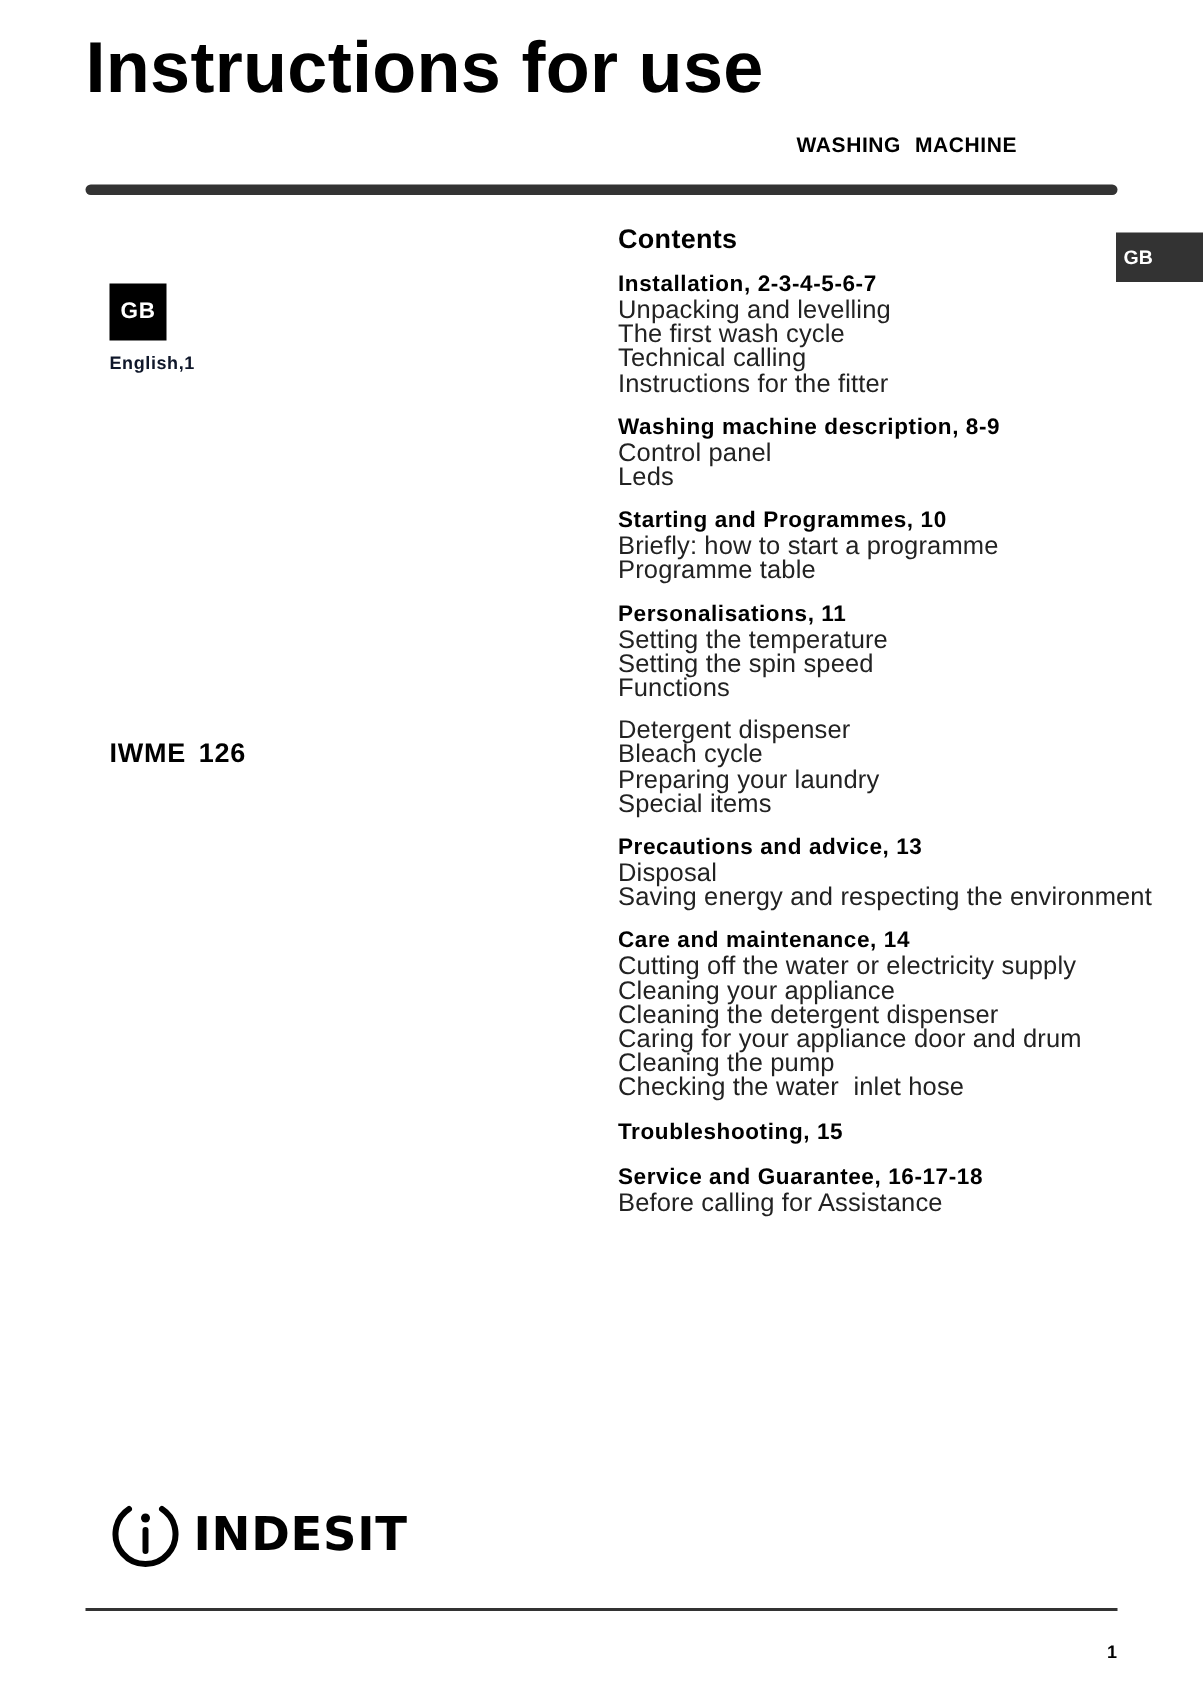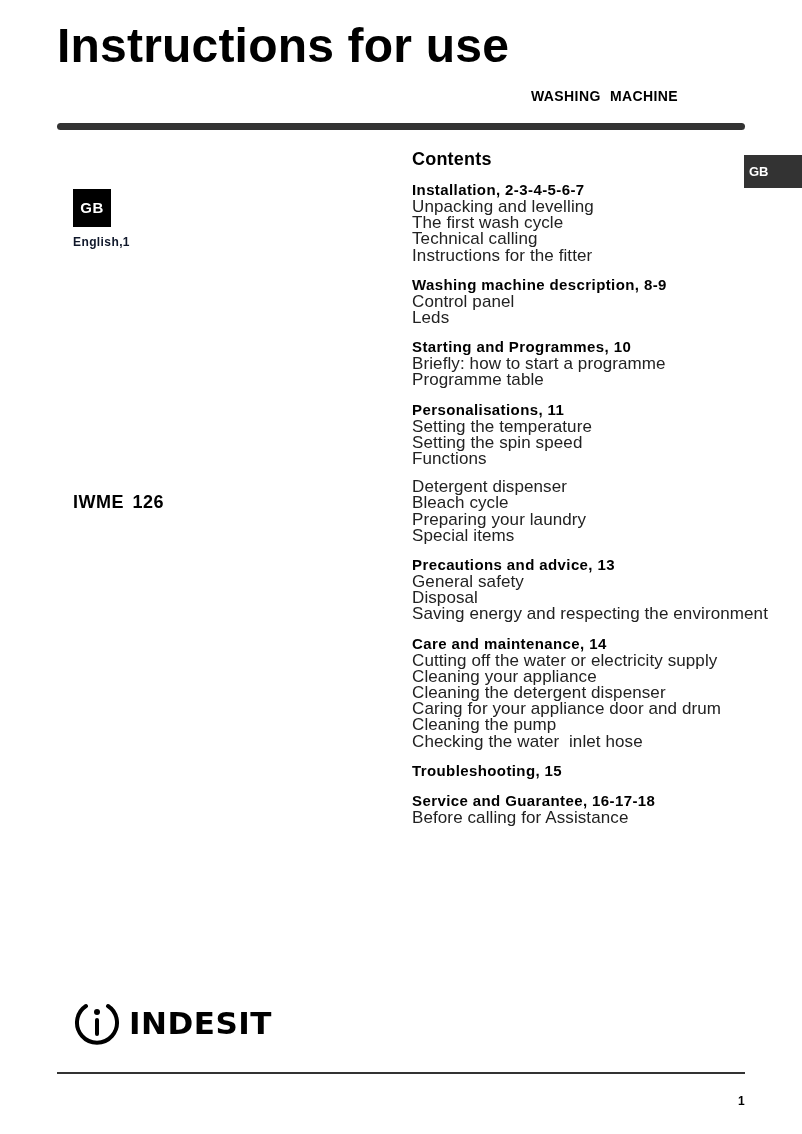--- a/index.html
+++ b/index.html
@@ -108,21 +108,20 @@
         <div class="item">Functions</div>
       </div>
       <div class="section">
         <div class="item">Detergent dispenser</div>
         <div class="item">Bleach cycle</div>
         <div class="item">Preparing your laundry</div>
         <div class="item">Special items</div>
       </div>
       <div class="section">
         <div class="section-title">Precautions and advice, 13</div>
-        <div class="item">General safety</div>
         <div class="item">Disposal</div>
         <div class="item">Saving energy and respecting the environment</div>
       </div>
       <div class="section">
         <div class="section-title">Care and maintenance, 14</div>
         <div class="item">Cutting off the water or electricity supply</div>
         <div class="item">Cleaning your appliance</div>
         <div class="item">Cleaning the detergent dispenser</div>
         <div class="item">Caring for your appliance door and drum</div>
         <div class="item">Cleaning the pump</div>

